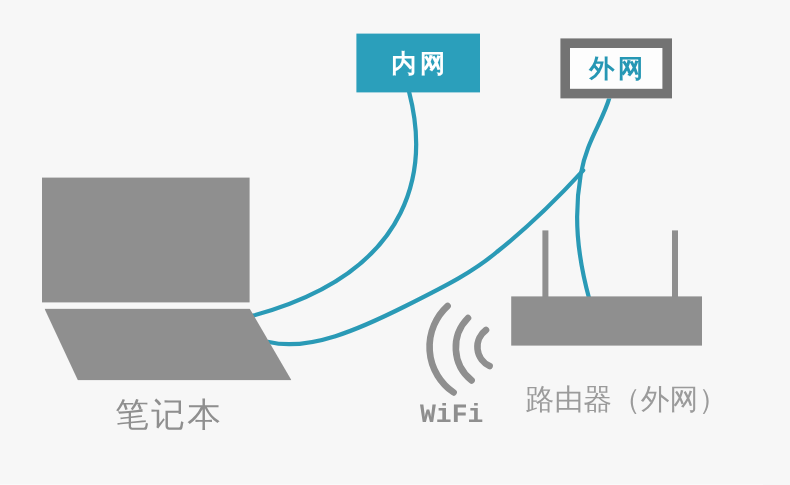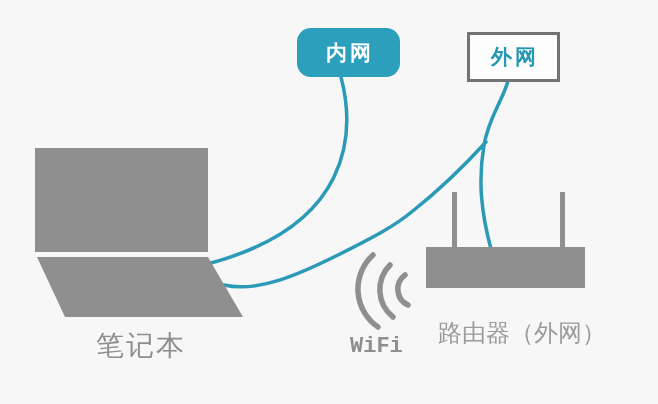--- a/index.html
+++ b/index.html
@@ -55,27 +55,26 @@
     font-size: 21px;
     font-weight: bold;
     letter-spacing: 3px;
     text-indent: 3px;
   }
   .tag-intranet {
     left: 297px; top: 28px;
     width: 103px; height: 49px;
     background: #2b9fbb;
     color: #ffffff;
-    border-radius: 14px;
   }
   .tag-extranet {
     left: 467px; top: 32px;
     width: 93px; height: 50px;
     background: #fdfdfd;
-    border: 3px solid #737373;
+    border: 8px solid #737373;
     color: #2697b4;
   }
 
   
   .lbl { color: #8f8f8f; white-space: nowrap; }
   .lbl-laptop {
     left: 96px; top: 327px;
     font-size: 28px;
     letter-spacing: 2px;
   }

